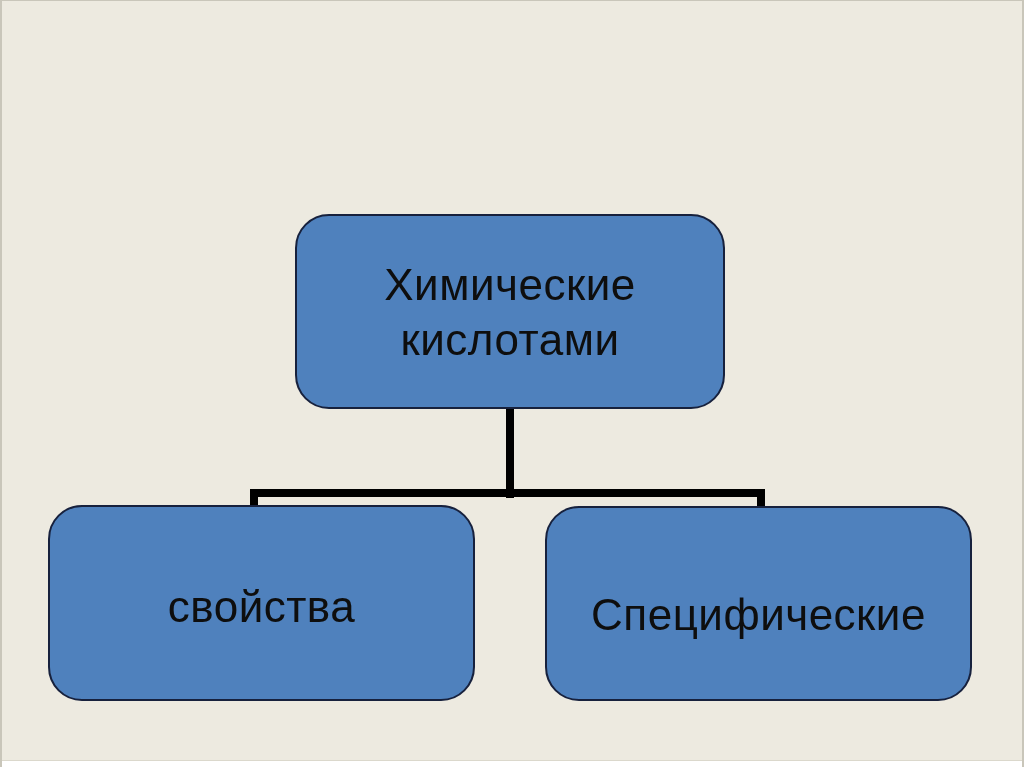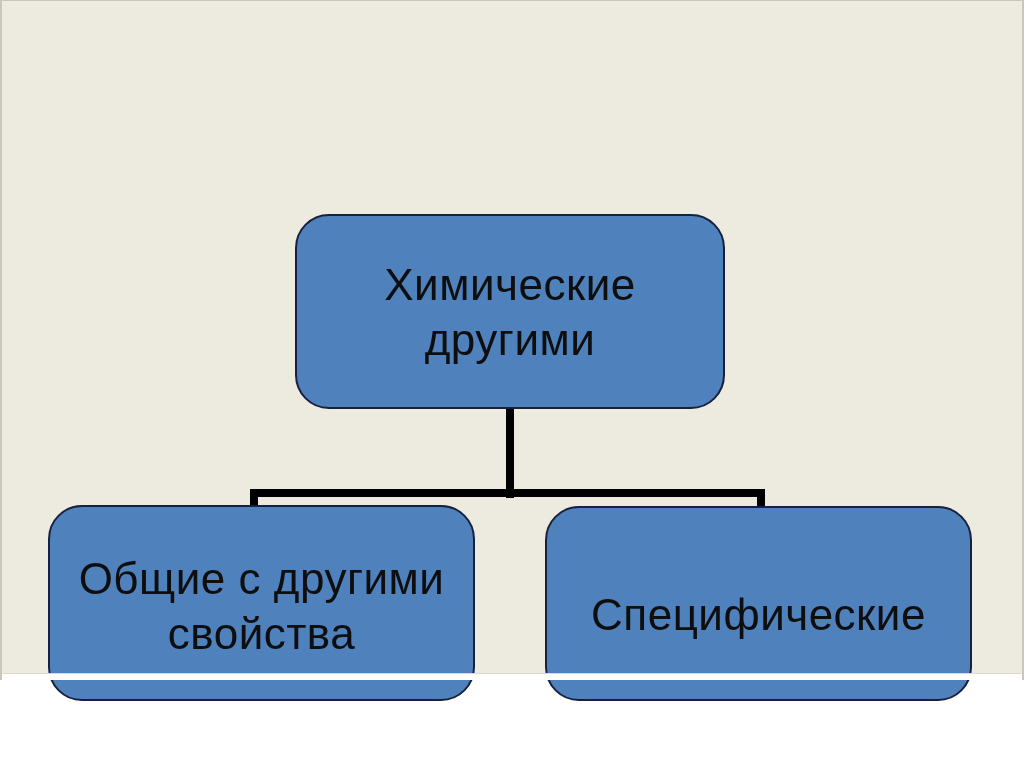--- a/index.html
+++ b/index.html
@@ -12,21 +12,21 @@
     --strip:#FFFFFF;
     --strip-line:#DBD8CC;
   }
   html,body{margin:0;padding:0;}
   body{
     width:1024px;height:767px;overflow:hidden;
     background:#fff;
     font-family:"Liberation Sans","DejaVu Sans",sans-serif;
   }
   .slide{
-    position:relative;width:1024px;height:680px;
+    position:relative;width:1024px;height:767px;
     background:var(--bg);
     box-sizing:border-box;
     border-top:1px solid var(--frame);
     border-left:2px solid var(--frame);
     border-right:2px solid var(--frame);
   }
   .node{
     position:absolute;
     background:var(--box-fill);
     border:2px solid var(--box-border);
@@ -56,30 +56,29 @@
     box-sizing:content-box;
   }
 </style>
 </head>
 <body>
 
 <div class="slide">
 
   <div class="node node-root">
     <span>Химические</span>
-    <span>другими</span>
+    <span>кислотами</span>
   </div>
 
   <div class="connector conn-stem"></div>
   <div class="connector conn-crossbar"></div>
   <div class="connector conn-stub-left"></div>
   <div class="connector conn-stub-right"></div>
 
   <div class="node node-left">
-    <span>Общие с другими</span>
     <span>свойства</span>
   </div>
 
   <div class="node node-right">
     <span>Специфические</span>
   </div>
 
   <div class="bottom-strip"></div>
 
 </div>

